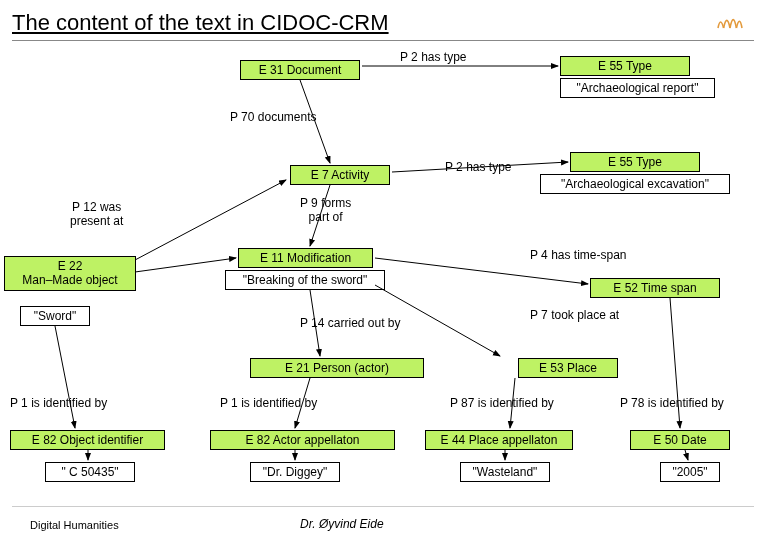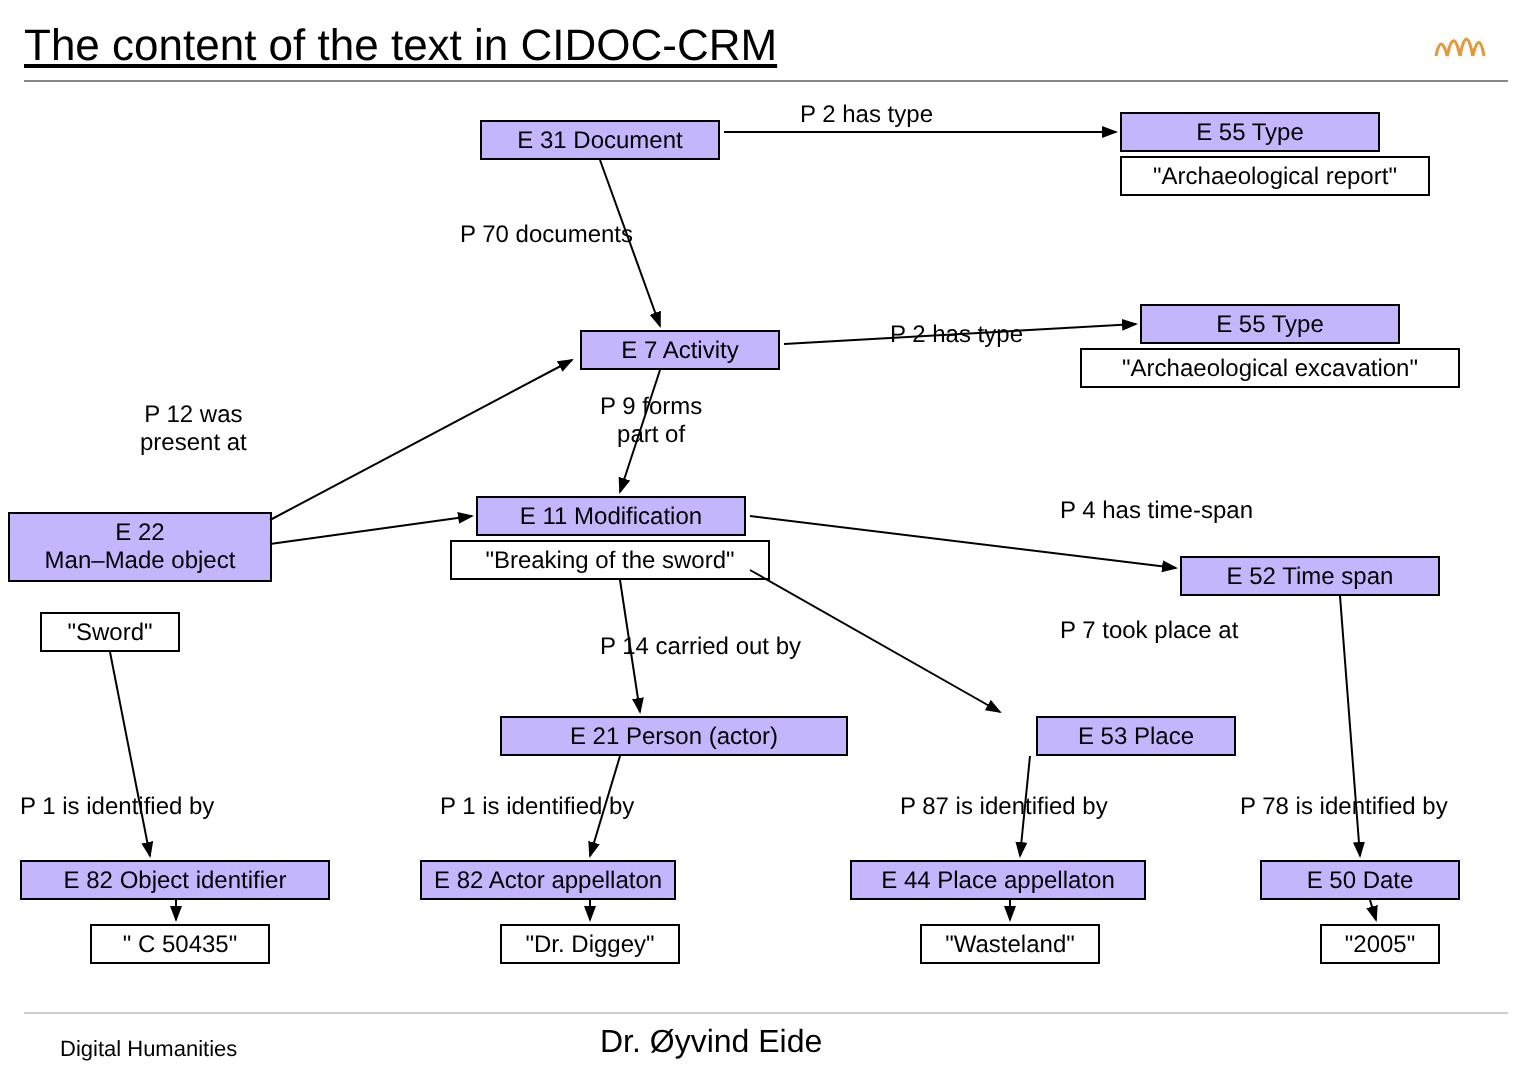--- a/index.html
+++ b/index.html
@@ -4,25 +4,25 @@
 <style>
   * { margin: 0; padding: 0; box-sizing: border-box; }
   body { width: 766px; height: 539px; font-family: Arial, sans-serif; background: #fff; position: relative; overflow: hidden; }
   .title { position: absolute; top: 10px; left: 12px; font-size: 22px; text-decoration: underline; }
   .logo { position: absolute; top: 8px; right: 20px; display: flex; align-items: center; gap: 6px; }
   .logo-sun { width: 32px; height: 24px; position: relative; }
   .logo-sun svg { width: 100%; height: 100%; }
   .logo-text { font-size: 10px; line-height: 1; color: #888; }
   .logo-text .uni { letter-spacing: 1px; font-weight: 300; }
   .logo-text .pass { font-weight: bold; font-size: 12px; letter-spacing: 1px; color: #444; }
-  .node { position: absolute; background: #c4b5fd; border: 1px solid #000; font-size: 12px; padding: 2px 6px; text-align: center; white-space: nowrap; }
+  .node { position: absolute; background: #bef264; border: 1px solid #000; font-size: 12px; padding: 2px 6px; text-align: center; white-space: nowrap; }
   .node.instance { background: none; border: 1px solid #000; }
   .label { position: absolute; font-size: 12px; white-space: nowrap; }
   .footer-left { position: absolute; bottom: 8px; left: 30px; font-size: 11px; }
-  .footer-mid { position: absolute; bottom: 8px; left: 300px; font-size: 16px; }
+  .footer-mid { position: absolute; bottom: 8px; left: 300px; font-size: 12px; font-style: italic; }
   .hr { position: absolute; left: 12px; right: 12px; top: 40px; height: 1px; background: #888; }
   .hr2 { position: absolute; left: 12px; right: 12px; bottom: 32px; height: 1px; background: #ccc; }
   svg.arrows { position: absolute; top: 0; left: 0; width: 766px; height: 539px; pointer-events: none; }
 </style>
 </head>
 <body>
 
 <div class="title">The content of the text in CIDOC-CRM</div>
 <div class="hr"></div>
 
@@ -74,21 +74,21 @@
 
 <div class="node" style="top:358px; left:250px; width:174px;">E 21 Person (actor)</div>
 <div class="node" style="top:358px; left:470px; width:100px;margin-left:48px;">E 53 Place</div>
 
 <div class="label" style="top:396px; left:10px;">P 1 is identified by</div>
 <div class="label" style="top:396px; left:220px;">P 1 is identified by</div>
 <div class="label" style="top:396px; left:450px;">P 87 is identified by</div>
 <div class="label" style="top:396px; left:620px;">P 78 is identified by</div>
 
 <div class="node" style="top:430px; left:10px; width:155px;">E 82 Object identifier</div>
-<div class="node" style="top:430px; left:210px; width:128px;">E 82 Actor appellaton</div>
+<div class="node" style="top:430px; left:210px; width:185px;">E 82 Actor appellaton</div>
 <div class="node" style="top:430px; left:425px; width:148px;">E 44 Place appellaton</div>
 <div class="node" style="top:430px; left:630px; width:100px;">E 50 Date</div>
 
 <div class="node instance" style="top:462px; left:45px; width:90px;">" C 50435"</div>
 <div class="node instance" style="top:462px; left:250px; width:90px;">"Dr. Diggey"</div>
 <div class="node instance" style="top:462px; left:460px; width:90px;">"Wasteland"</div>
 <div class="node instance" style="top:462px; left:660px; width:60px;">"2005"</div>
 
 <div class="hr2"></div>
 <div class="footer-left">Digital Humanities</div>

